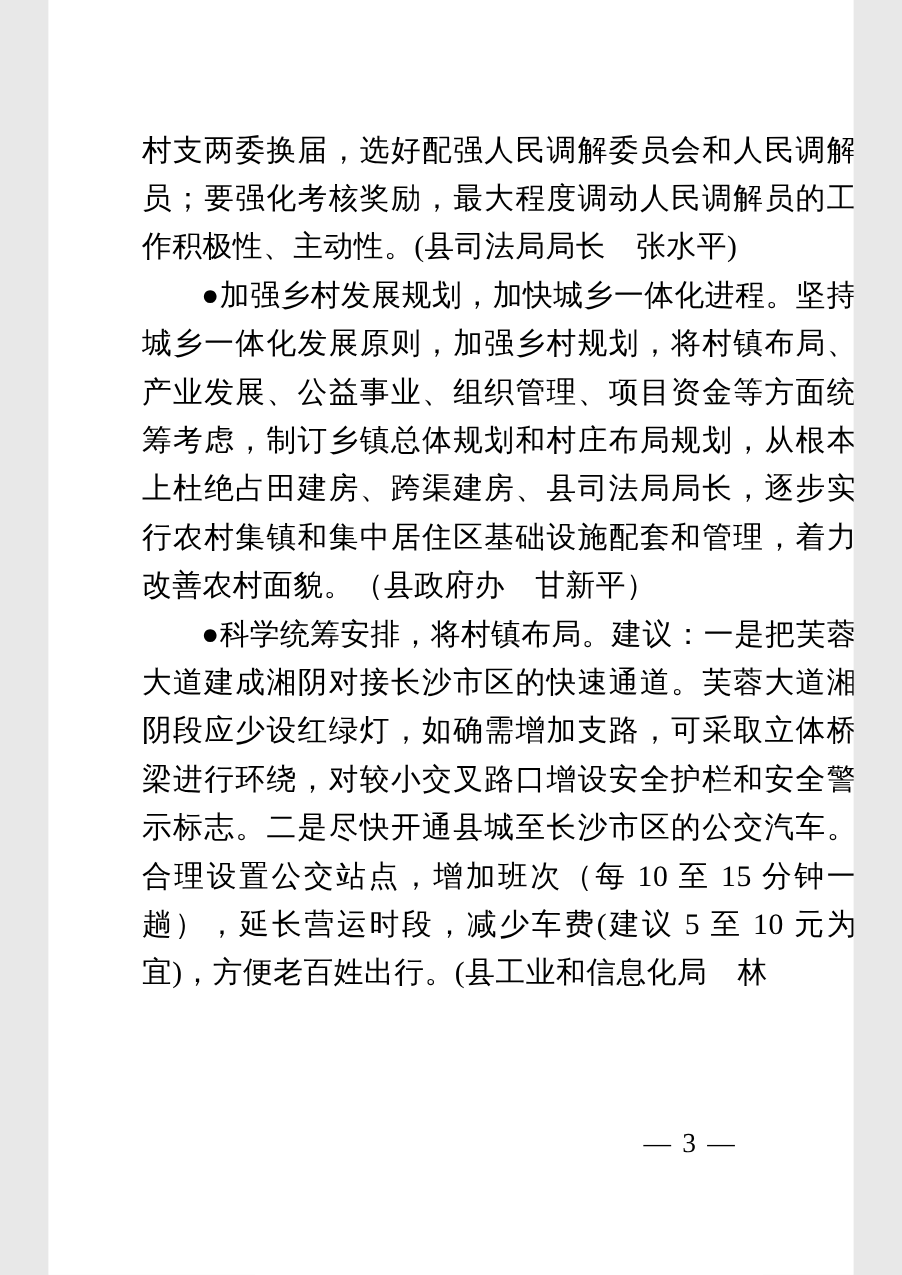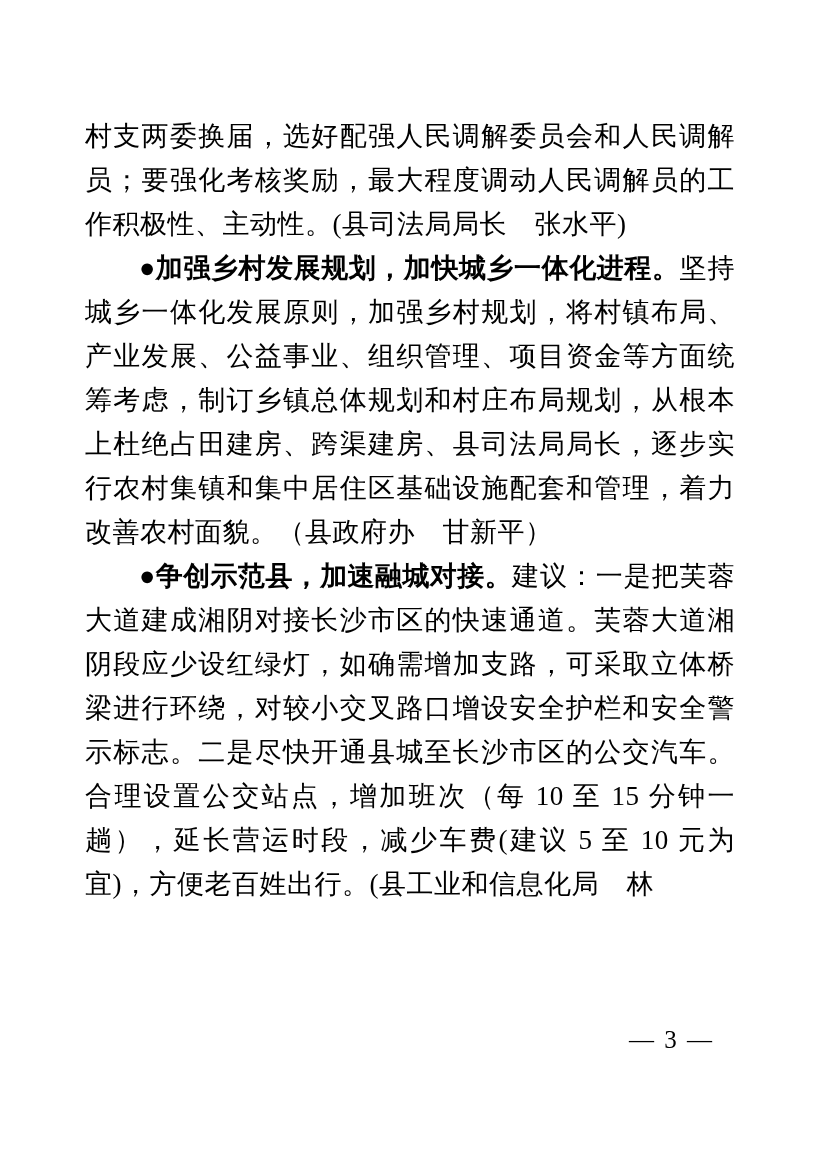--- a/index.html
+++ b/index.html
@@ -2,21 +2,21 @@
 <html><head>
 <meta charset="utf-8">
 <style>
   html, body {
     margin: 0;
     padding: 0;
     background: #e8e8e8;
   }
   .page {
     position: relative;
-    width: 820px;
+    width: 732px;
     height: 1159px;
     margin: 0 auto;
     background: #ffffff;
     overflow: hidden;
     font-family: "Liberation Serif", "DejaVu Serif", serif;
     color: #000000;
   }
   .content {
     position: absolute;
     top: 114px;
@@ -29,21 +29,21 @@
     text-justify: inter-ideograph;
   }
   .content p {
     margin: 0;
     padding: 0;
   }
   .para-indent {
     text-indent: 2em;
   }
   .seg-bold {
-    font-weight: bold;
+    font-weight: normal;
     font-family: "Liberation Sans", "DejaVu Sans", sans-serif;
     letter-spacing: 0;
   }
   .seg-normal {
     font-weight: normal;
   }
   .page-footer {
     position: absolute;
     right: 106px;
     bottom: 104px;
@@ -64,20 +64,20 @@
     <p class="para">
       <span class="seg-normal">村支两委换届，选好配强人民调解委员会和人民调解员；要强化考核奖励，最大程度调动人民调解员的工作积极性、主动性。(县司法局局长　张水平)</span>
     </p>
 
     <p class="para para-indent">
       <span class="seg-bold">●加强乡村发展规划，加快城乡一体化进程。</span><span class="seg-normal">坚持城乡一体化发展原则，加强乡村规划，将村镇布局、产业发展、公益事业、组织管理、项目资金等方面统筹考虑，制订乡镇总体规划和村庄布局规划，从根本上杜绝占田建房、跨渠建房、县司法局局长，逐步实行农村集镇和集中居住区基础设施配套和管理，着力改善农村面貌。（县政府办　甘新平）</span>
     </p>
 
 
     <p class="para para-indent">
-      <span class="seg-bold">●争创示范县，加速融城对接。</span><span class="seg-normal">建议：一是把芙蓉大道建成湘阴对接长沙市区的快速通道。芙蓉大道湘阴段应少设红绿灯，如确需增加支路，可采取立体桥梁进行环绕，对较小交叉路口增设安全护栏和安全警示标志。二是尽快开通县城至长沙市区的公交汽车。合理设置公交站点，增加班次（每 10 至 15 分钟一趟），延长营运时段，减少车费(建议 5 至 10 元为宜)，方便老百姓出行。(县工业和信息化局　林</span>
+      <span class="seg-bold">●科学统筹安排，将村镇布局。</span><span class="seg-normal">建议：一是把芙蓉大道建成湘阴对接长沙市区的快速通道。芙蓉大道湘阴段应少设红绿灯，如确需增加支路，可采取立体桥梁进行环绕，对较小交叉路口增设安全护栏和安全警示标志。二是尽快开通县城至长沙市区的公交汽车。合理设置公交站点，增加班次（每 10 至 15 分钟一趟），延长营运时段，减少车费(建议 5 至 10 元为宜)，方便老百姓出行。(县工业和信息化局　林</span>
     </p>
 
   </div>
 
   <div class="page-footer">— 3 —</div>
 
 </div>
 
 </body></html>

